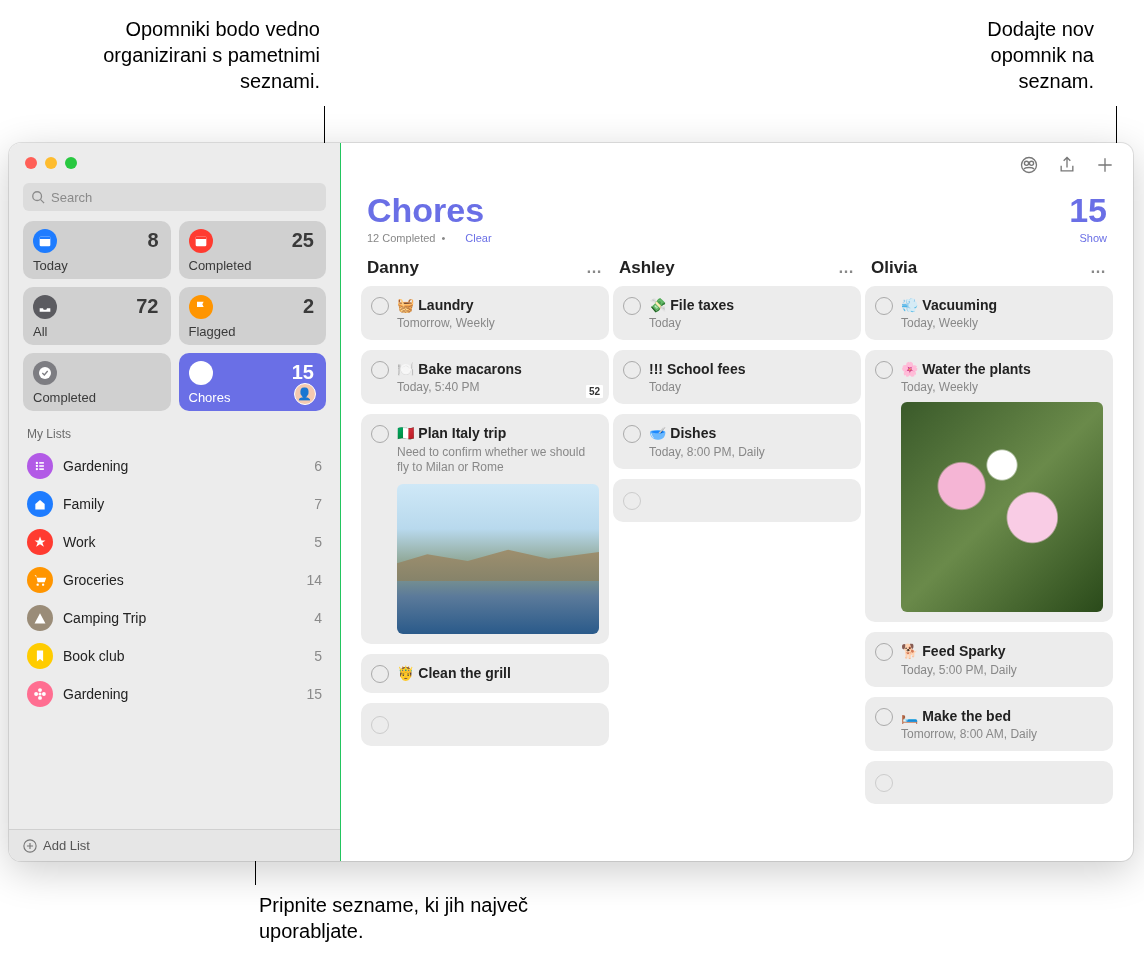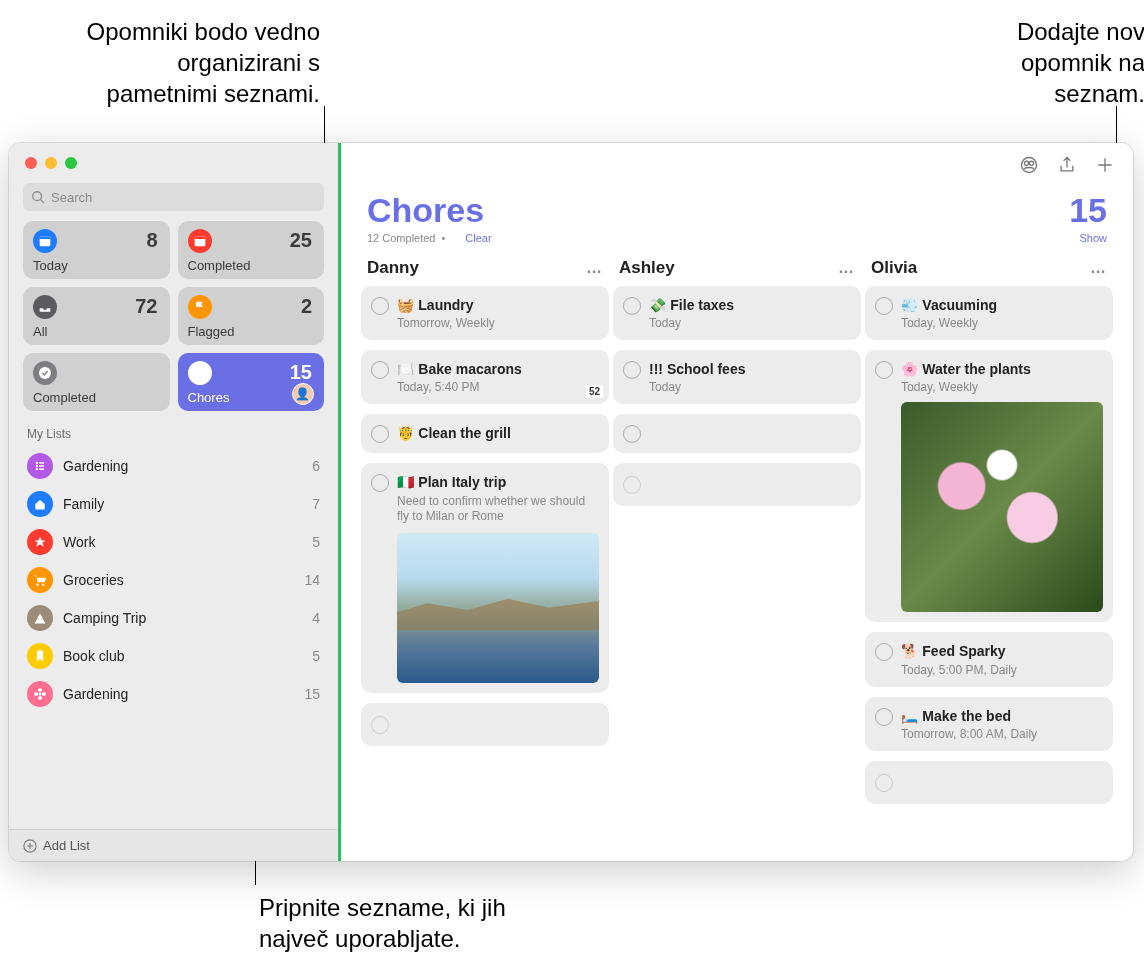--- a/index.html
+++ b/index.html
@@ -1,22 +1,22 @@
 <!DOCTYPE html>
 <html><head>
 <meta charset="utf-8">
 <style>
 * { margin:0; padding:0; box-sizing:border-box; font-family:-apple-system,BlinkMacSystemFont,"Helvetica Neue",sans-serif; }
 body { background:#fff; width:1144px; height:963px; position:relative; }
-.callout { position:absolute; font-size:24px; color:#000; line-height:1.3; }
+.callout { position:absolute; font-size:20px; color:#000; line-height:1.3; }
 .callout.right { text-align:right; }
 .callout-line { position:absolute; background:#000; }
 
 .window { position:absolute; left:9px; top:143px; width:1124px; height:718px; background:#fff; border-radius:12px; box-shadow:0 0 0 1px rgba(0,0,0,0.1),0 10px 40px rgba(0,0,0,0.2); overflow:hidden; display:flex; }
-.sidebar { width:332px; background:#ececec; display:flex; flex-direction:column; border-right:3px solid #22c55e; }
+.sidebar { width:332px; background:#ececec; display:flex; flex-direction:column; border-right:1px solid #22c55e; }
 .traffic { display:flex; gap:8px; padding:14px 0 0 16px; }
 .traffic span { width:12px; height:12px; border-radius:50%; }
 .tl-close{background:#ff5f57}.tl-min{background:#febc2e}.tl-max{background:#28c840}
 .search { margin:14px 14px 10px; background:#dcdcdc; border-radius:6px; height:28px; display:flex; align-items:center; padding:0 8px; color:#8a8a8a; font-size:13px; }
 .search svg { width:14px; height:14px; margin-right:6px; fill:#8a8a8a; }
 
 .smart-grid { display:grid; grid-template-columns:1fr 1fr; gap:8px; padding:0 14px 12px; }
 .smart-tile { background:#d0d0d0; border-radius:10px; padding:8px 10px 6px; min-height:58px; position:relative; }
 .smart-tile.active { background:#6a6fe6; color:#fff; }
 .smart-tile .count { position:absolute; top:8px; right:12px; font-size:20px; font-weight:700; color:#3a3a3a; }
@@ -67,21 +67,21 @@
 .img-coast:before { content:""; position:absolute; left:0; right:0; top:35%; height:30%; background:linear-gradient(180deg,#a8946f,#86836a); clip-path:polygon(0 60%,15% 40%,35% 55%,55% 30%,75% 50%,100% 35%,100% 100%,0 100%); }
 .img-dog { background:radial-gradient(ellipse at 50% 40%,#fff 0%,#fff 15%,#222 16%,#222 25%,#f4b54a 26%,#c8441f 100%); }
 .img-flowers { background:radial-gradient(circle at 30% 40%,#f5b5d5 0%,#f5b5d5 12%,transparent 13%),radial-gradient(circle at 65% 55%,#f9cce5 0%,#f9cce5 14%,transparent 15%),radial-gradient(circle at 50% 30%,#fff 0%,#fff 8%,transparent 9%),linear-gradient(135deg,#3a5a2a,#6a8a4a,#2a4a1a); }
 </style>
 </head>
 <body>
 
 <div class="callout right" style="left:70px; top:16px; width:250px">Opomniki bodo vedno organizirani s pametnimi seznami.</div>
 <div class="callout-line" style="left:324px; top:106px; width:1px; height:166px"></div>
 
-<div class="callout right" style="left:1005px; top:16px; width:140px">Dodajte nov opomnik na seznam.</div>
+<div class="callout right" style="left:954px; top:16px; width:140px">Dodajte nov opomnik na seznam.</div>
 <div class="callout-line" style="left:1116px; top:106px; width:1px; height:44px"></div>
 
 <div class="callout" style="left:259px; top:892px; width:300px">Pripnite sezname, ki jih največ uporabljate.</div>
 <div class="callout-line" style="left:255px; top:660px; width:1px; height:225px"></div>
 
 <div class="window">
 
   <div class="sidebar">
     <div class="traffic">
       <span class="tl-close"></span>
@@ -297,33 +297,33 @@
         <div class="sub">Today, 5:40 PM</div>
 
       </div>
             </div>
       <div class="corner">52</div>
           </div>
           <div class="card">
             <div class="row1">
               <div class="chk"></div>
               <div class="body">
-        <div class="ttl">🤴 Clean the grill</div>
-
-      </div>
-            </div>
-      </div>
-          <div class="card">
-            <div class="row1">
-              <div class="chk"></div>
-              <div class="body">
         <div class="ttl">🇮🇹 Plan Italy trip</div>
 
         <div class="note">Need to confirm whether we should fly to Milan or Rome</div>
         <div class="thumb img-coast"></div>
+      </div>
+            </div>
+      </div>
+          <div class="card">
+            <div class="row1">
+              <div class="chk"></div>
+              <div class="body">
+        <div class="ttl">🤴 Clean the grill</div>
+
       </div>
             </div>
       </div>
           <div class="card empty">
             <div class="row1">
               <div class="chk"></div>
             </div>
           </div>
         </div>
         <div class="col">
@@ -347,20 +347,25 @@
               <div class="body">
         <div class="ttl">!!! School fees</div>
         <div class="sub">Today</div>
 
       </div>
             </div>
       </div>
           <div class="card">
             <div class="row1">
               <div class="chk"></div>
+              <div class="body">
+        <div class="ttl">🥣 Dishes</div>
+        <div class="sub">Today, 8:00 PM, Daily</div>
+
+      </div>
             </div>
       </div>
           <div class="card empty">
             <div class="row1">
               <div class="chk"></div>
             </div>
           </div>
         </div>
         <div class="col">
           <div class="col-hdr">

